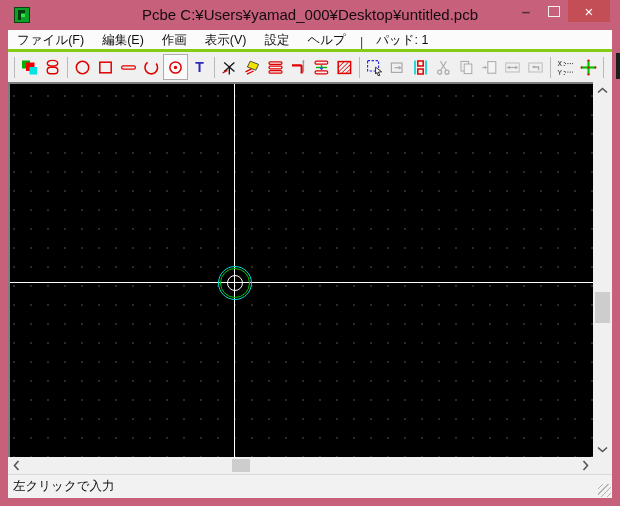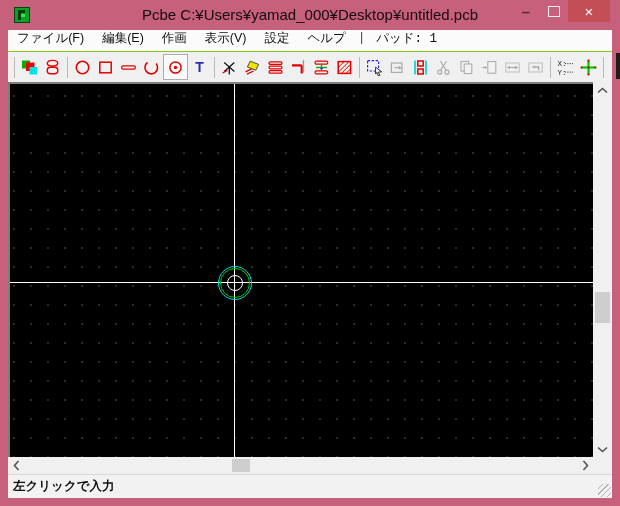--- a/index.html
+++ b/index.html
@@ -13,25 +13,25 @@
     line-height:30px;font-size:15px;color:#160a0f;white-space:nowrap;}
   .cap-btn{position:absolute;top:0;height:22px;display:flex;align-items:center;
     justify-content:center;cursor:default;}
   .btn-min{left:512px;width:28px;color:#4f2c3a;font-size:15px;font-weight:bold;}
   .btn-max{left:540px;width:28px;}
   .btn-max .sq{width:10px;height:9px;border:1.5px solid #f6eef1;}
   .btn-close{left:568px;width:42px;background:#c44e56;color:#fff;font-size:15px;}
 
   
   .menubar{position:absolute;left:8px;top:30px;width:604px;height:22px;background:#fbfbfb;
-    border-bottom:1px solid #84cc16;box-sizing:border-box;display:flex;align-items:flex-start;
+    border-bottom:3px solid #84cc16;box-sizing:border-box;display:flex;align-items:flex-end;
     font-size:12.5px;color:#101010;white-space:nowrap;}
   .menu-item{padding:0 9px;}
   .menu-div{padding:0 5px;color:#444;}
-  .menu-status{padding:0 8px;font-family:Liberation Mono, monospace;}
+  .menu-status{padding:0 8px;}
 
   
   .toolbar{position:absolute;left:8px;top:52px;width:604px;height:30px;background:#f0f0f0;
     display:flex;align-items:center;padding-left:3px;box-sizing:border-box;}
   .tbtn{width:23px;height:26px;display:flex;align-items:center;justify-content:center;flex:0 0 auto;}
   .tbtn.selected{background:#fbfbfb;border:1px solid #adadad;box-sizing:border-box;width:25px;}
   .tsep{width:1px;height:21px;background:#b9b9b9;margin:0 3px;flex:0 0 auto;}
   .edge-artifact{position:absolute;left:616px;top:53px;width:4px;height:26px;background:#1c1c1c;}
 
   
@@ -54,21 +54,21 @@
   .vs-thumb{position:absolute;left:2px;top:210px;width:15px;height:31px;background:#cdcdcd;}
   .hscroll{position:absolute;left:8px;top:457px;width:585px;height:17px;background:#f0f0f0;}
   .hs-btn{position:absolute;top:0;width:16px;height:17px;display:flex;align-items:center;justify-content:center;}
   .hs-left{left:0;} .hs-right{right:0;}
   .hs-thumb{position:absolute;left:224px;top:2px;width:18px;height:13px;background:#cdcdcd;}
   .sb-corner{position:absolute;left:593px;top:457px;width:19px;height:17px;background:#f0f0f0;}
 
   
   .statusbar{position:absolute;left:8px;top:474px;width:604px;height:24px;background:#f2f2f2;
     border-top:1px solid #d9d9d9;box-sizing:border-box;display:flex;align-items:center;
-    font-size:12.5px;color:#101010;padding-left:5px;font-weight:bold;}
+    font-size:12.5px;color:#101010;padding-left:5px;}
   .grip{position:absolute;right:1px;bottom:1px;width:13px;height:13px;
     background:repeating-linear-gradient(135deg,transparent 0 3px,#b3b3b3 3px 4px);}
 </style>
 </head>
 <body>
 
 <div class="window">
 
   <div class="titlebar">
     <svg class="app-icon" viewBox="0 0 16 16">

